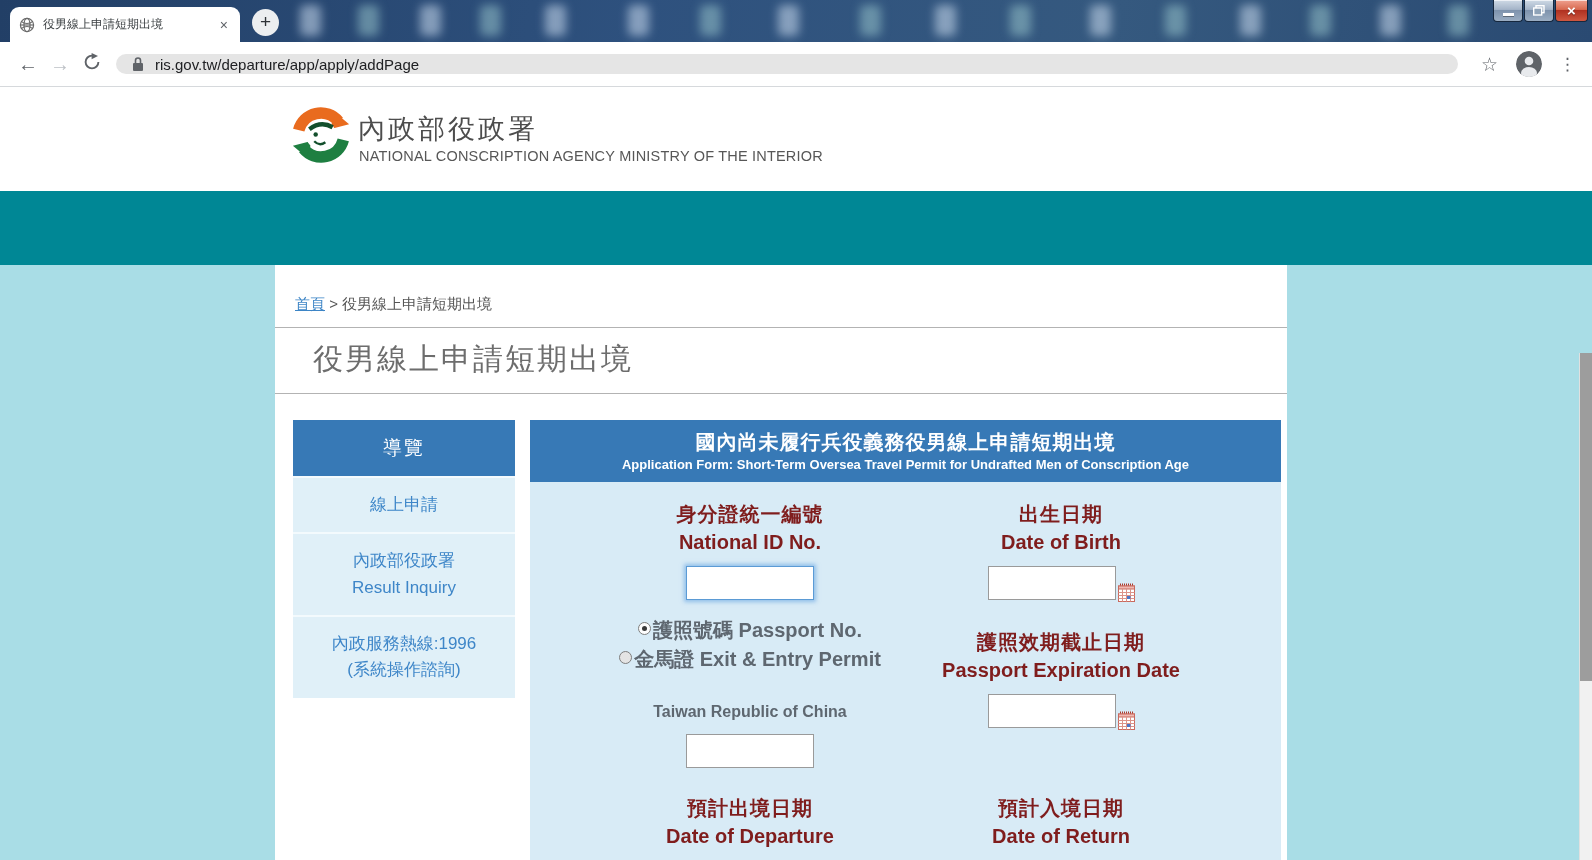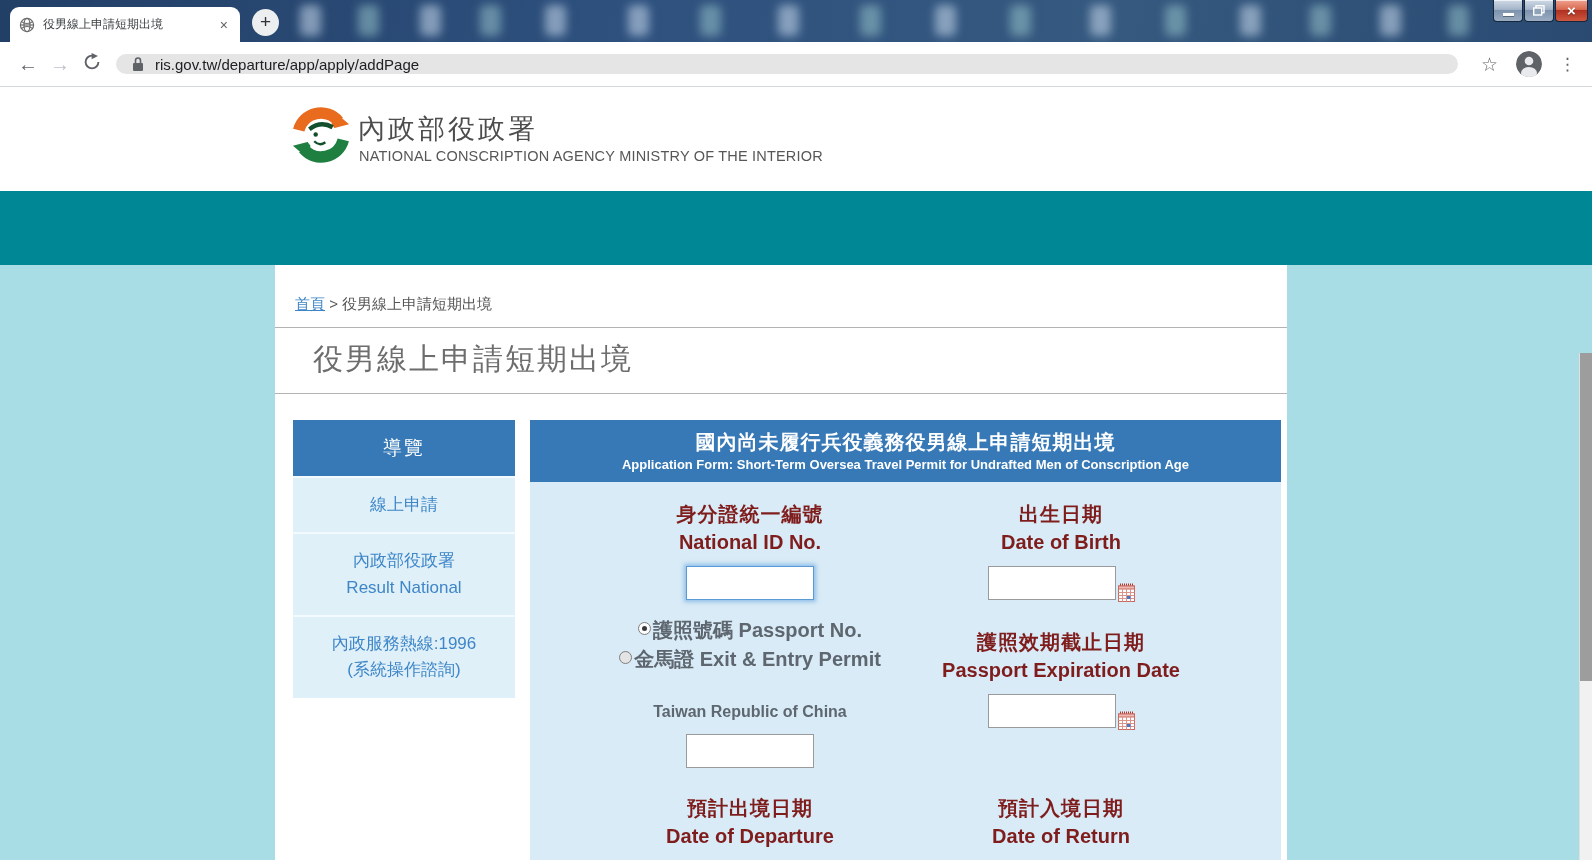--- a/index.html
+++ b/index.html
@@ -194,21 +194,21 @@
 
     <div class="body-row">
 
       <div class="sidebar">
         <div class="side-head">導覽</div>
         <div class="side-item">
           <div>線上申請</div>
         </div>
         <div class="side-item">
           <div>內政部役政署</div>
-          <div>Result National</div>
+          <div>Result Inquiry</div>
         </div>
         <div class="side-item">
           <div>內政服務熱線:1996</div>
           <div>(系統操作諮詢)</div>
         </div>
       </div>
 
       <div class="form">
         <div class="form-head">
           <div class="zh">國內尚未履行兵役義務役男線上申請短期出境</div>

